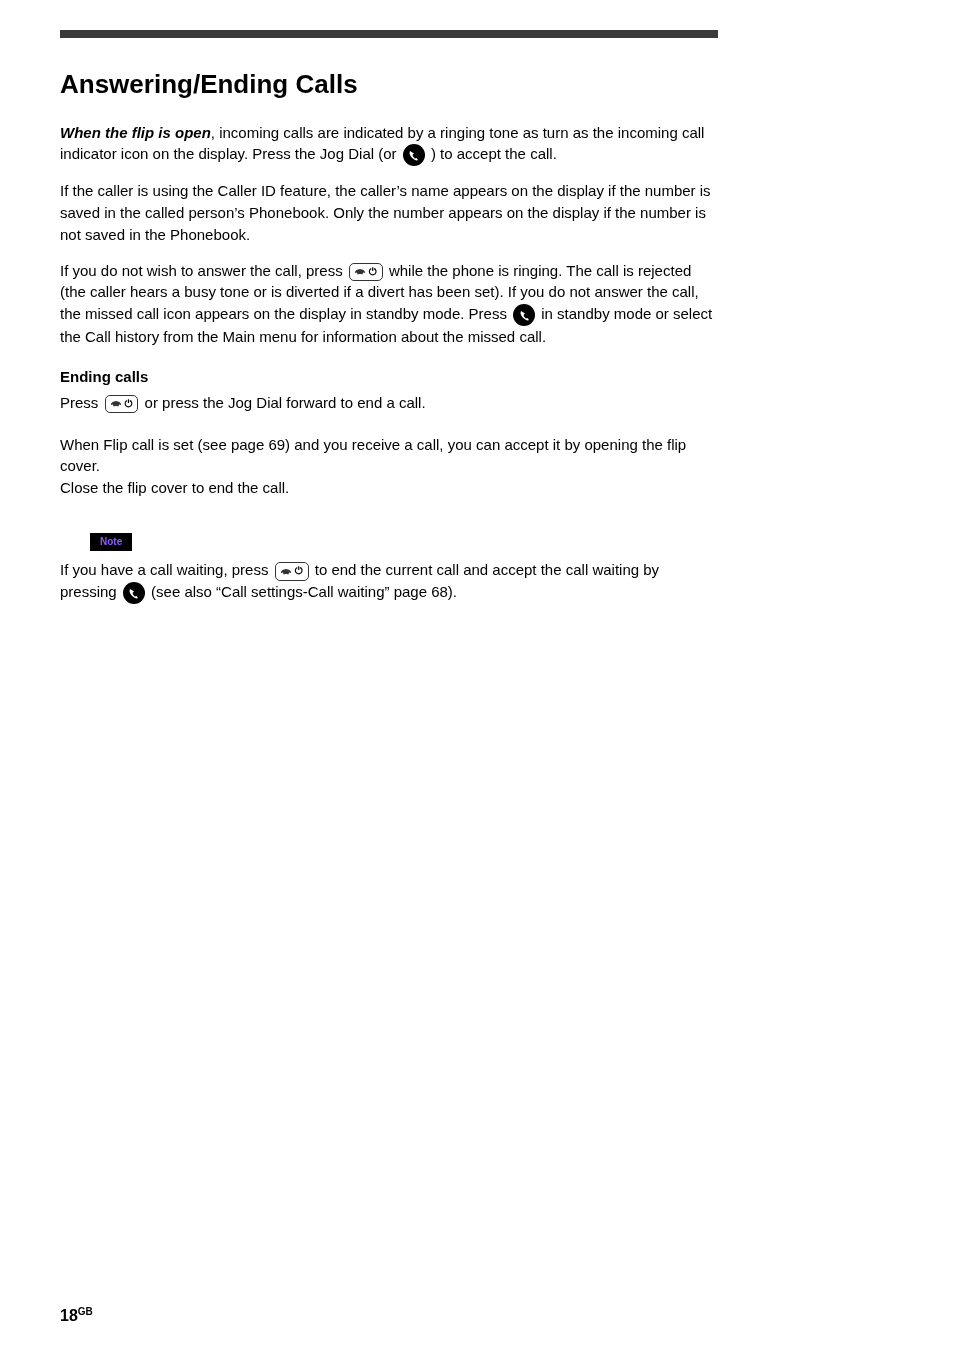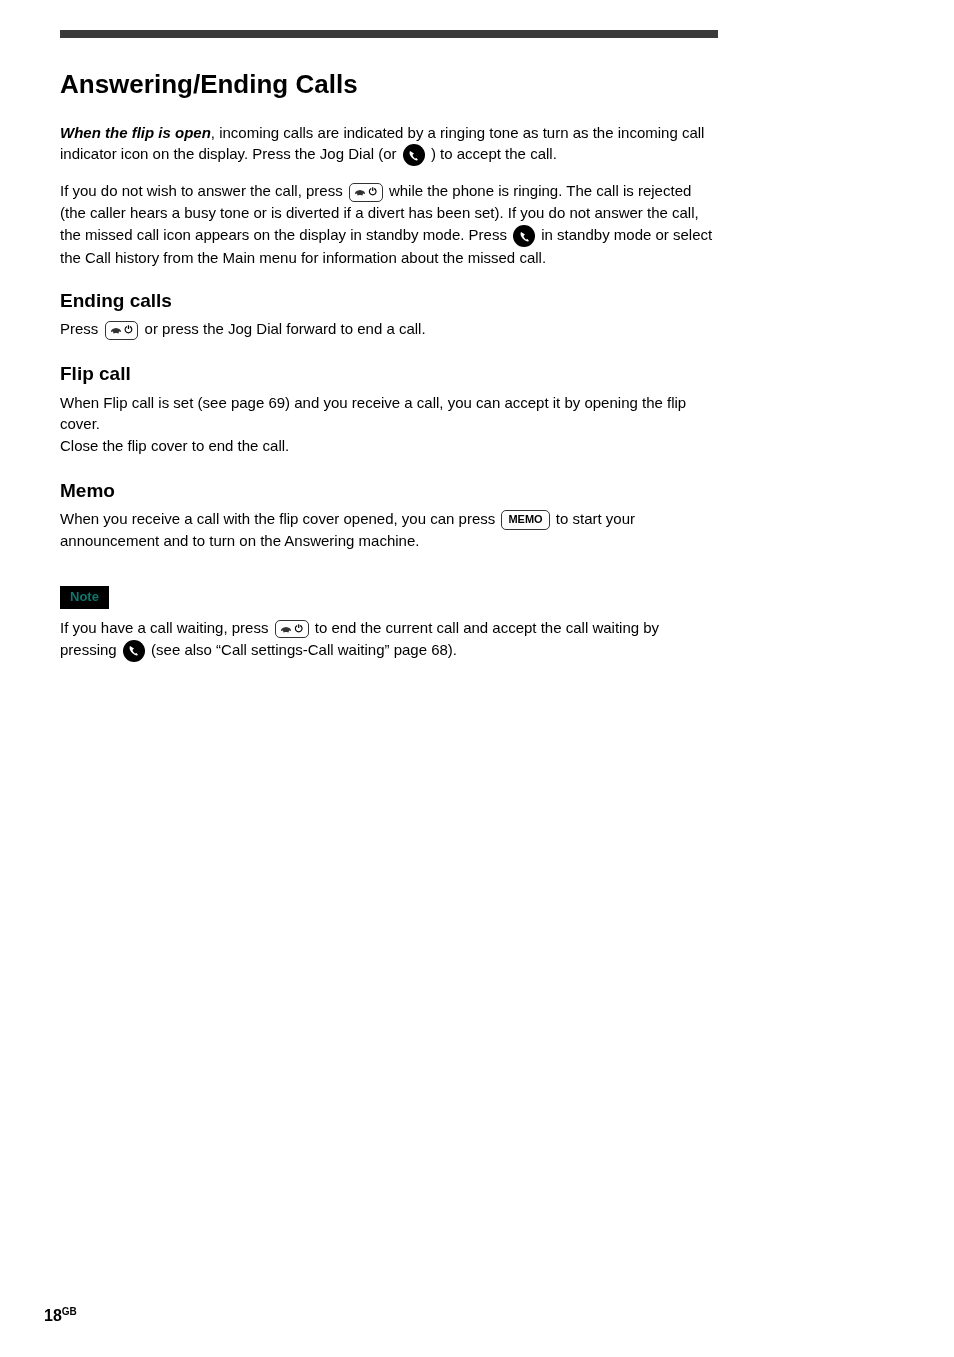--- a/index.html
+++ b/index.html
@@ -36,41 +36,42 @@
     }
     .section-body p {
       margin-bottom: 14px;
     }
     .bold-lead {
       font-weight: bold;
       font-style: italic;
     }
     .sub-heading {
       font-weight: bold;
-      font-size: 19px;
+      font-size: 15px;
       margin-bottom: 4px;
       margin-top: 10px;
     }
     .note-box {
       background: #000;
-      color: #0f766e;
+      color: #8b5cf6;
       display: inline-block;
       padding: 2px 10px;
       font-weight: bold;
-      font-size: 13px;
+      font-size: 10px;
       margin-bottom: 8px;
       margin-top: 10px;
+      margin-left: 30px;
     }
     .note-section {
       margin-top: 24px;
     }
     .page-number {
       position: absolute;
       bottom: 30px;
-      left: 44px;
+      left: 60px;
       font-size: 16px;
       font-weight: bold;
     }
     .page-number sup {
       font-size: 10px;
       font-weight: bold;
     }
     
     .icon-end-call {
       display: inline-flex;
@@ -126,20 +127,21 @@
       <span class="bold-lead">When the flip is open</span><span>, incoming calls are indicated by a ringing tone as turn as the incoming call indicator icon on the display. Press the Jog Dial (or</span>
       
       <span class="icon-answer-call">
         <svg width="13" height="13" viewBox="0 0 13 13">
           <path d="M3 2 C3 2 2 4 3 6 C4 8 6 10 8 11 C10 12 11 11 11 11 L9.5 9 L8 9.5 C8 9.5 6 8 5.5 6 L7 4.5 Z" fill="white"></path>
         </svg>
       </span>
       <span>) to accept the call.</span>
     </p>
 
+    <p>If the caller is using the Caller ID feature, the caller’s name appears on the display if the number is saved in the called person’s Phonebook. Only the number appears on the display if the number is not saved in the Phonebook.</p>
 
     <p>
       <span>If you do not wish to answer the call, press</span>
       
       <span class="icon-end-call">
         <svg width="14" height="11" viewBox="0 0 14 11">
           <path d="M2 7 C2 7 1 4 7 3 C13 4 12 7 12 7 L10 6.5 L9.5 8.5 C9.5 8.5 8 8 7 8 C6 8 4.5 8.5 4.5 8.5 L4 6.5 Z" fill="#333"></path>
         </svg>
         <span style="font-size:10px; font-weight:bold; vertical-align:middle;">⏻</span>
       </span>
@@ -164,35 +166,24 @@
         <svg width="14" height="11" viewBox="0 0 14 11">
           <path d="M2 7 C2 7 1 4 7 3 C13 4 12 7 12 7 L10 6.5 L9.5 8.5 C9.5 8.5 8 8 7 8 C6 8 4.5 8.5 4.5 8.5 L4 6.5 Z" fill="#333"></path>
         </svg>
         <span style="font-size:10px; font-weight:bold; vertical-align:middle;">⏻</span>
       </span>
       <span>or press the Jog Dial forward to end a call.</span>
     </p>
   </div>
 
   <div class="sub-section">
-    <div class="sub-heading">Flip call</div>
     <p>When Flip call is set (see page 69) and you receive a call, you can accept it by opening the flip cover.</p>
     <p>Close the flip cover to end the call.</p>
   </div>
 
-  <div class="sub-section">
-    <div class="sub-heading">Memo</div>
-    <p>
-      <span>When you receive a call with the flip cover opened, you can press</span>
-      <span class="icon-memo">
-        <span>MEMO</span>
-      </span>
-      <span>to start your announcement and to turn on the Answering machine.</span>
-    </p>
-  </div>
 
   <div class="note-section">
     <div class="note-box">Note</div>
     <p>
       <span>If you have a call waiting, press</span>
       <span class="icon-end-call">
         <svg width="14" height="11" viewBox="0 0 14 11">
           <path d="M2 7 C2 7 1 4 7 3 C13 4 12 7 12 7 L10 6.5 L9.5 8.5 C9.5 8.5 8 8 7 8 C6 8 4.5 8.5 4.5 8.5 L4 6.5 Z" fill="#333"></path>
         </svg>
         <span style="font-size:10px; font-weight:bold; vertical-align:middle;">⏻</span>

